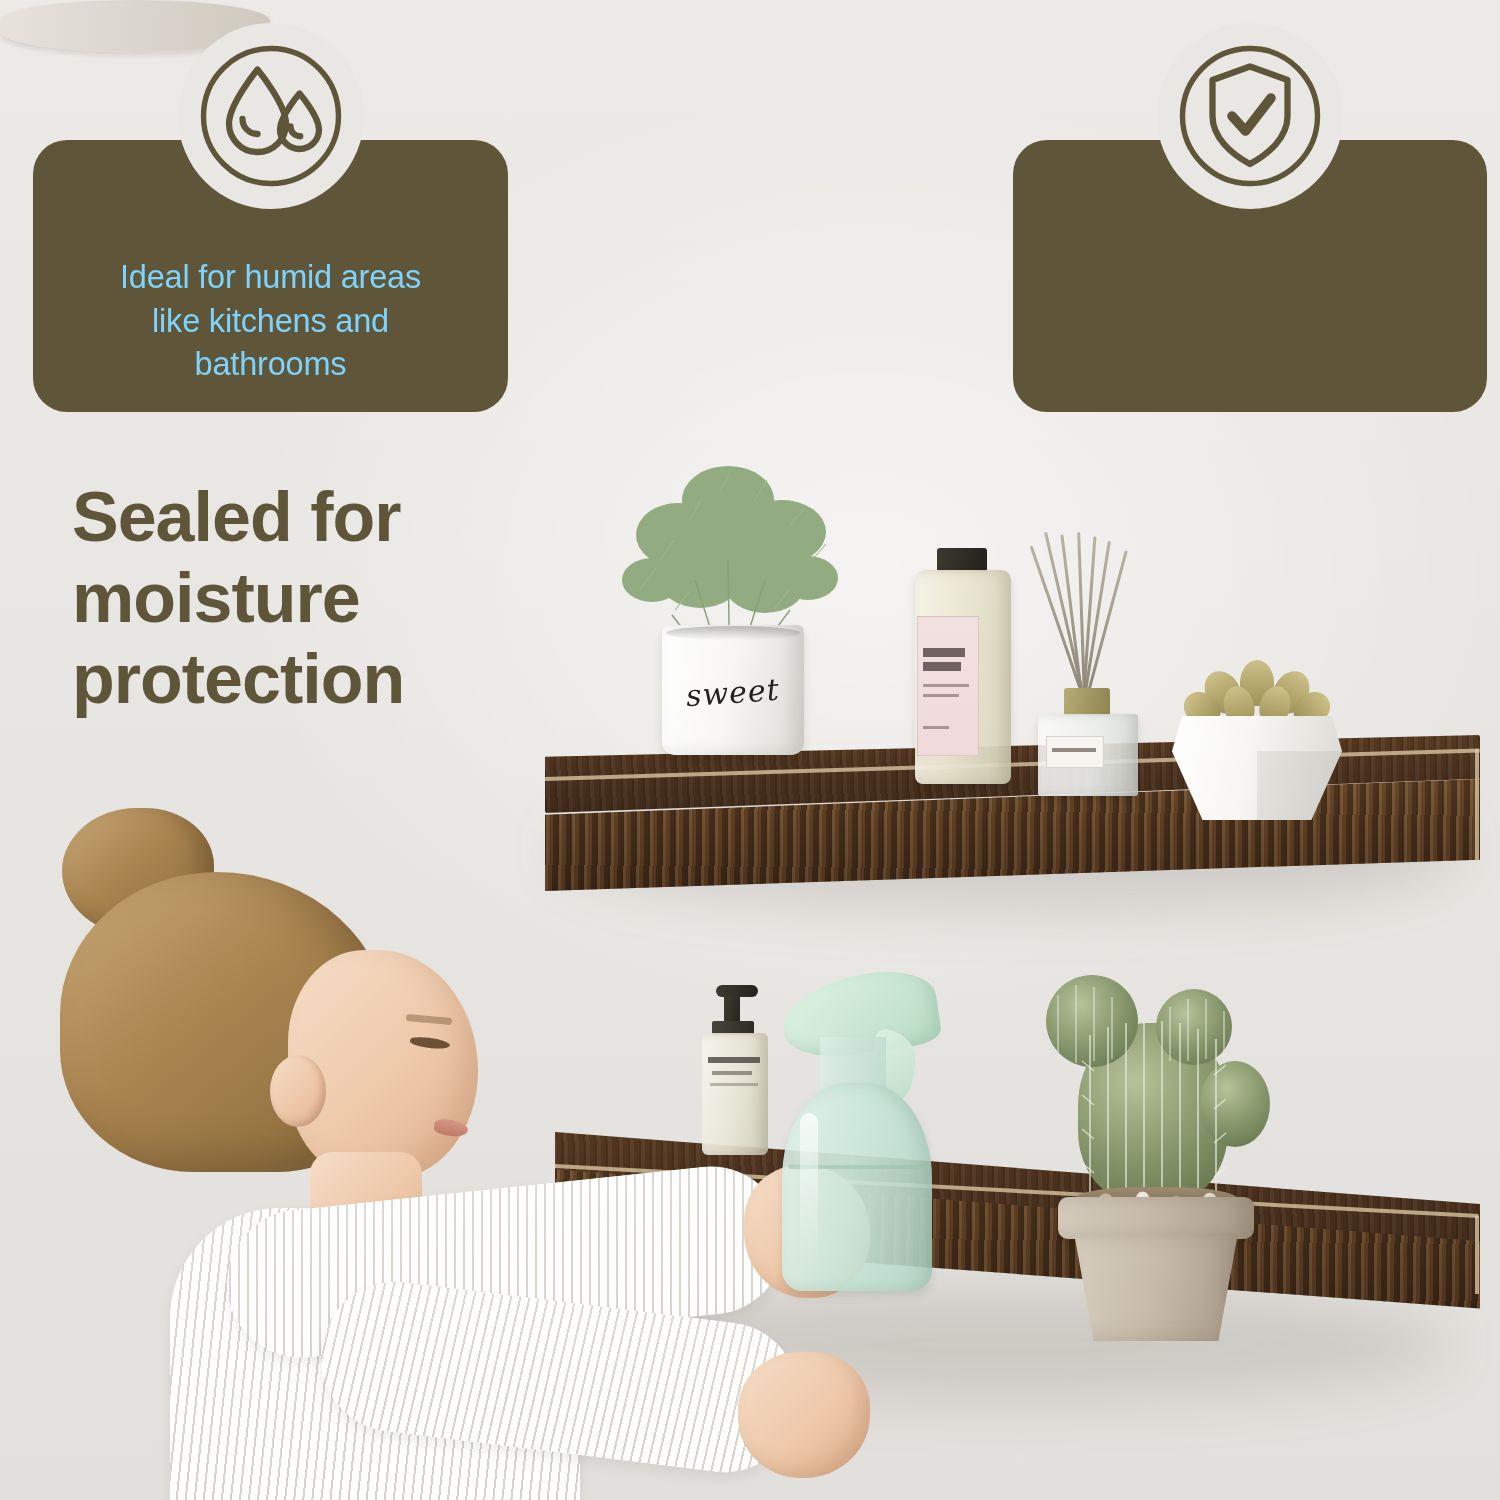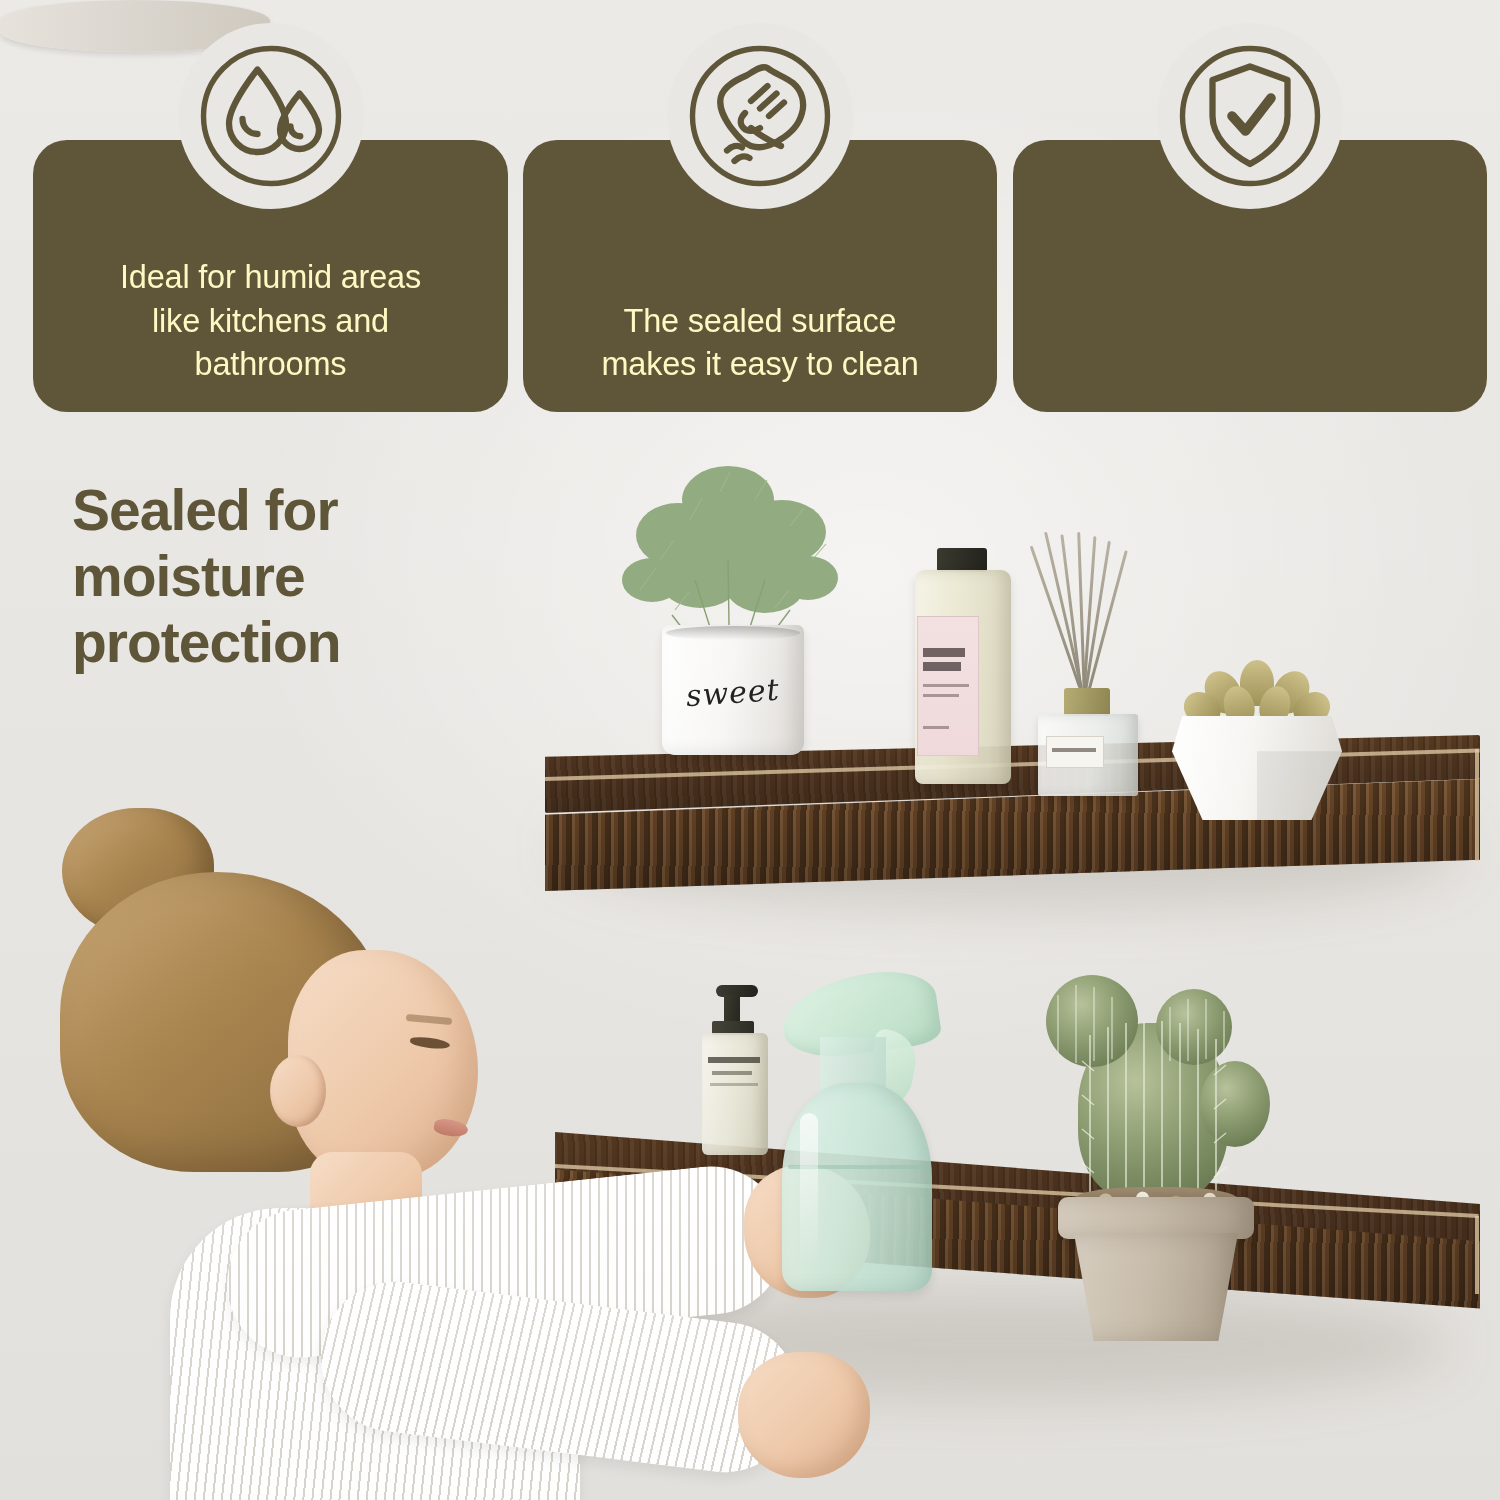--- a/index.html
+++ b/index.html
@@ -18,21 +18,21 @@
     position:absolute;
     background:#5f5639;
     border-radius:34px;
     display:flex;
     flex-direction:column;
     justify-content:flex-end;
     align-items:center;
     padding-bottom:26px;
   }
   .card-text {
-    color:#fef9c3;
+    color:#7dd3fc;
     font-size:32.5px;
     line-height:1.33;
     text-align:center;
     font-weight:400;
     letter-spacing:-0.2px;
     padding:0 16px;
     white-space:pre-line;
   }
   .icon-badge {
     position:absolute;
@@ -44,21 +44,21 @@
     display:flex; align-items:center; justify-content:center;
   }
   .icon-badge svg { display:block; }
 
   
   .headline {
     position:absolute;
     left:72px; top:477px;
     width:470px;
     color:#5f5639;
-    font-size:57px;
+    font-size:70px;
     font-weight:bold;
     line-height:1.16;
     letter-spacing:-1px;
     white-space:pre-line;
   }
 
   
   .scene { position:absolute; left:0; top:0; width:1500px; height:1500px;
            background:linear-gradient(180deg,#eceae7 0%,#e7e5e1 55%,#e2e0dc 100%); z-index:0; }
 
@@ -371,37 +371,20 @@
           <path d="M31 52 a10 10 0 0 0 10 10"></path>
           <path d="M69 35 C69 35 56 50 56 59 a13 13 0 0 0 26 0 C82 50 69 35 69 35 Z"></path>
           <path d="M63 57 a6.5 6.5 0 0 0 6.5 6.5"></path>
         </svg>
       </div>
       <div class="card-text">Ideal for humid areas
 like kitchens and
 bathrooms</div>
     </div>
 
-    <div class="card" style="left:523px; top:140px; width:474px; height:272px;">
-      <div class="icon-badge" style="top:-117px;">
-        <svg width="150" height="150" viewBox="0 0 100 100" fill="none" stroke="#5f5639" stroke-width="4.2" stroke-linecap="round" stroke-linejoin="round">
-          <circle cx="50" cy="50" r="45" stroke-width="3.6"></circle>
-          <path d="M55 18 C60 22 67 24 72 28 C78 33 80 41 78 48 C76 56 70 62 63 66
-                   C57 70 50 72 44 70 C38 68 34 62 30 57 C26 51 22 44 24 37
-                   C26 30 34 26 41 23 C46 20 51 16 55 18 Z"></path>
-          <path d="M44 40 l11 -10 M50 45 l11 -10 M56 50 l10 -9"></path>
-          <path d="M40 48 c-3 3 -4 7 -1 10 c3 3 8 2 11 0"></path>
-          <path d="M44 58 c6 5 13 9 20 12"></path>
-          <path d="M28 73 c3 -3 7 -4 10 -2"></path>
-          <path d="M33 80 c3 -3 7 -4 10 -2"></path>
-        </svg>
-      </div>
-      <div class="card-text">The sealed surface
-makes it easy to clean</div>
-    </div>
 
     <div class="card" style="left:1013px; top:140px; width:474px; height:272px;">
       <div class="icon-badge" style="top:-117px;">
         <svg width="150" height="150" viewBox="0 0 100 100" fill="none" stroke="#5f5639" stroke-width="4.2" stroke-linecap="round" stroke-linejoin="round">
           <circle cx="50" cy="50" r="45" stroke-width="3.6"></circle>
           <path d="M50 17 L75 26 L75 50 C75 64 63 75 50 82 C37 75 25 64 25 50 L25 26 Z"></path>
           <path d="M38 50 L47 60 L64 38" stroke-width="6.4"></path>
         </svg>
       </div>
     </div>

